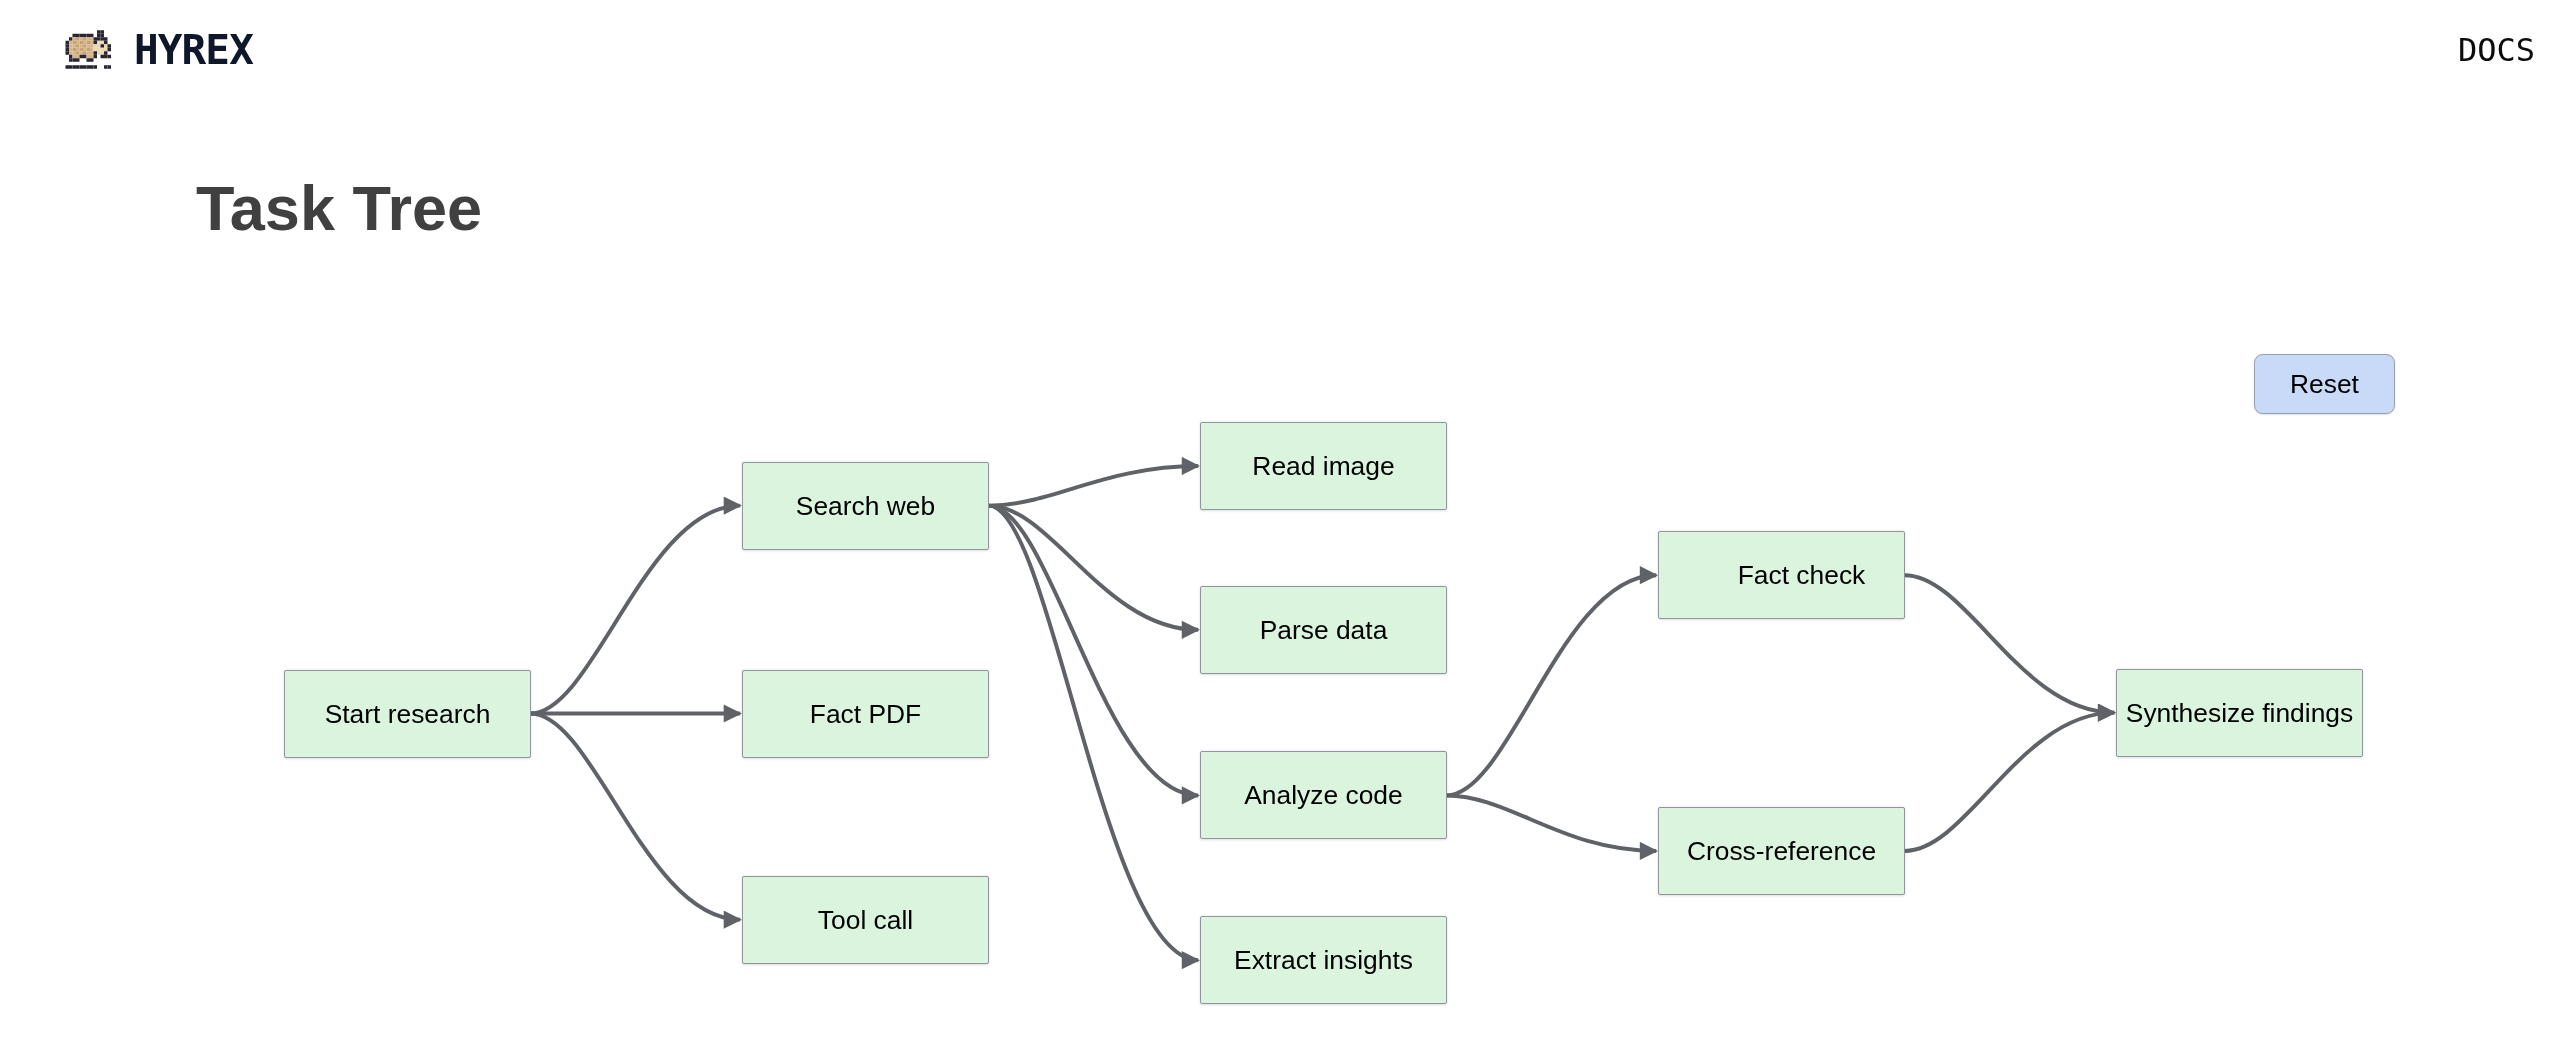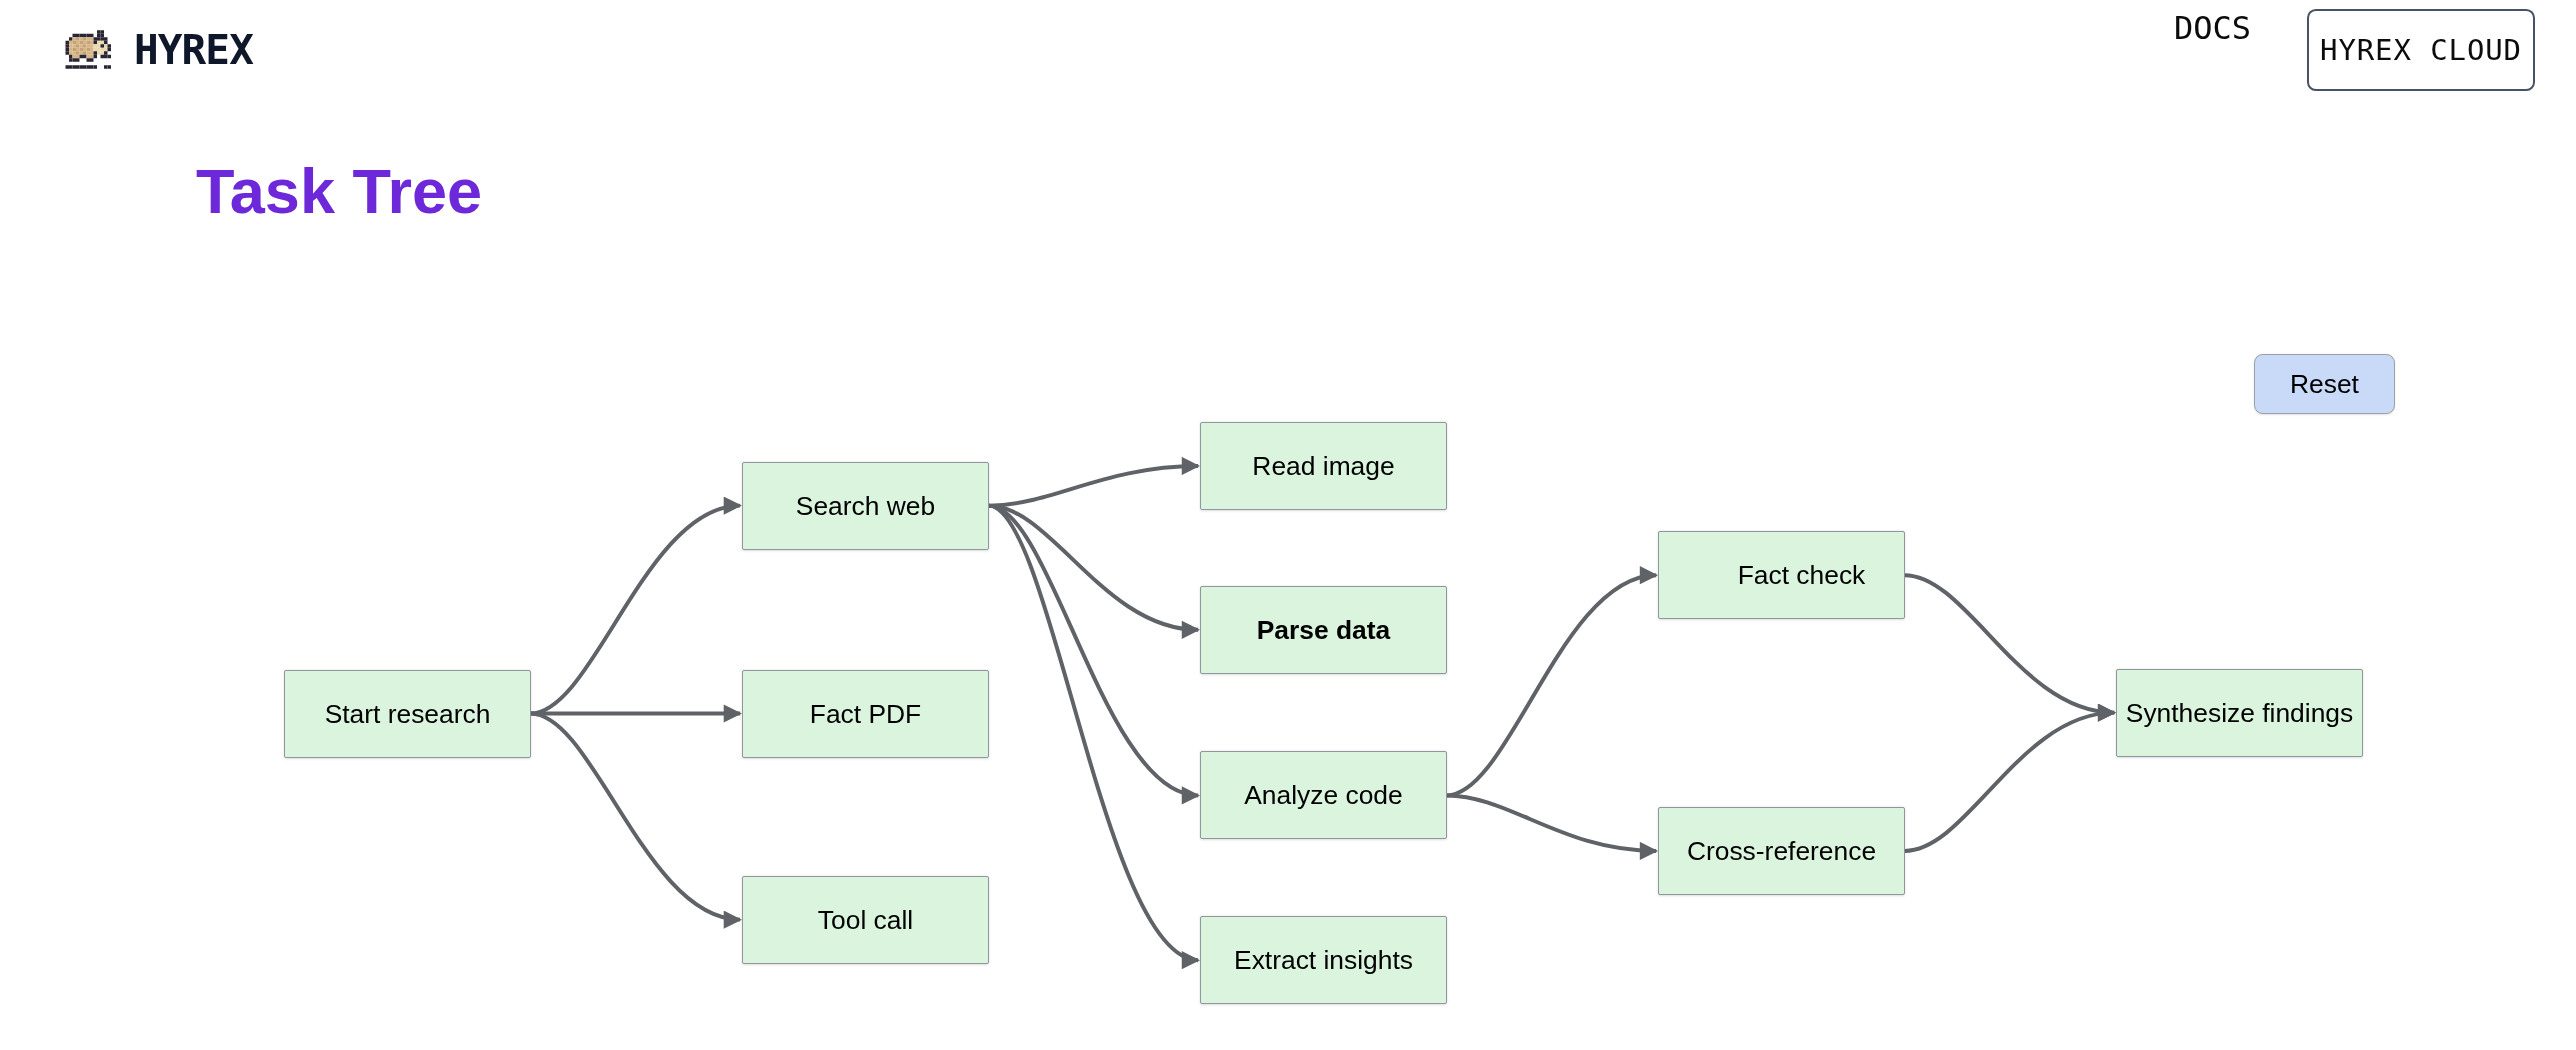--- a/index.html
+++ b/index.html
@@ -41,22 +41,22 @@
     width: 228px; height: 82px;
     background: #ffffff;
     border: 2.6px solid var(--cloud-button-border, #475263);
     border-radius: 8.8px;
     display: flex; align-items: center; justify-content: center;
     cursor: pointer;
   }
 
   
   .page-title {
-    position: absolute; left: 196px; top: 160px;
-    font-size: 63px; font-weight: bold; line-height: 1; color: #6d28d9;
+    position: absolute; left: 196px; top: 177px;
+    font-size: 63px; font-weight: bold; line-height: 1; color: #404040;
   }
 
   
   .flow-canvas { position: absolute; inset: 0; }
   .edges-layer { position: absolute; left: 0; top: 0; width: 2576px; height: 1050px; }
   .edges-layer path.edge {
     fill: none;
     stroke: var(--edge, #5f6368);
     stroke-width: 4.5px;
   }
@@ -188,21 +188,20 @@
           <rect x="28" y="40" width="4" height="4" fill="#2a2533"></rect>
           <rect x="32" y="40" width="4" height="4" fill="#2a2533"></rect>
           <rect x="36" y="40" width="4" height="4" fill="#2a2533"></rect>
           <rect x="48" y="40" width="4" height="4" fill="#2a2533"></rect>
           <rect x="52" y="40" width="4" height="4" fill="#2a2533"></rect>
         </svg>
       <span class="brand-name">HYREX</span>
     </a>
     <nav class="header-nav">
       <a class="docs-link">DOCS</a>
-      <button class="cloud-button">HYREX CLOUD</button>
     </nav>
   </header>
 
   <h1 class="page-title">Task Tree</h1>
 
   <div class="flow-canvas">
     <svg class="edges-layer" viewBox="0 0 2924 1192" xmlns="http://www.w3.org/2000/svg">
       <defs>
         <marker id="arrowhead" viewBox="0 0 10 10" refX="9" refY="5" markerWidth="5.2" markerHeight="4.6" orient="auto-start-reverse">
           <path d="M 0 0 L 10 5 L 0 10 Z" style="fill: var(--edge, #5f6368);"></path>
@@ -221,21 +220,21 @@
           <path d="M 2162 653 C 2233.4 653, 2292.9 809, 2400 809" class="edge" marker-end="url(#arrowhead)"></path>
           <path d="M 2162 966 C 2233.4 966, 2292.9 809, 2400 809" class="edge" marker-end="url(#arrowhead)"></path>
         </g>
     </svg>
     <div id="nodes-layer">
         <div class="flow-node" style="left: 284px; top: 670px;">Start research</div>
         <div class="flow-node" style="left: 742px; top: 462px;">Search web</div>
         <div class="flow-node" style="left: 742px; top: 670px;">Fact PDF</div>
         <div class="flow-node" style="left: 742px; top: 876px;">Tool call</div>
         <div class="flow-node" style="left: 1200px; top: 422px;">Read image</div>
-        <div class="flow-node" style="left: 1200px; top: 586px; font-weight: bold;">Parse data</div>
+        <div class="flow-node" style="left: 1200px; top: 586px;">Parse data</div>
         <div class="flow-node" style="left: 1200px; top: 751px;">Analyze code</div>
         <div class="flow-node" style="left: 1200px; top: 916px;">Extract insights</div>
         <div class="flow-node" style="left: 1658px; top: 531px; padding-left: 40px;">Fact check</div>
         <div class="flow-node" style="left: 1658px; top: 807px;">Cross-reference</div>
         <div class="flow-node" style="left: 2116px; top: 669px;">Synthesize findings</div>
       </div>
     <button class="reset-button">Reset</button>
   </div>
 
 </div>

